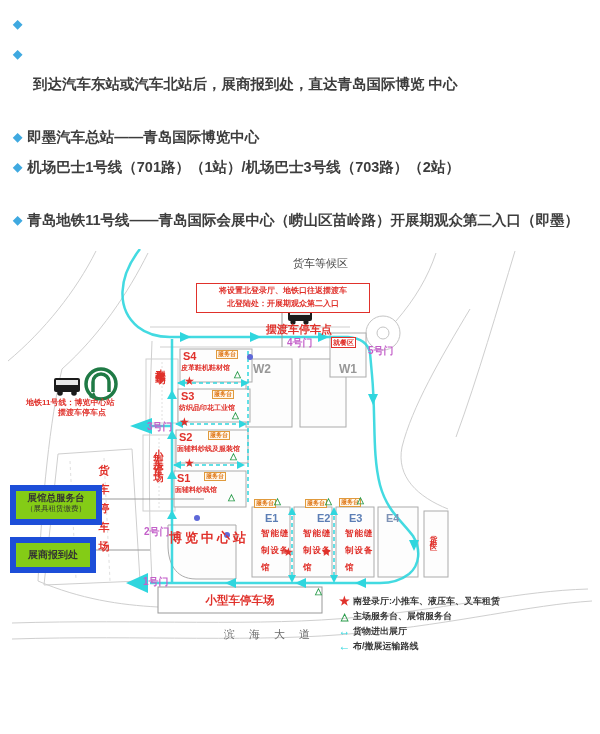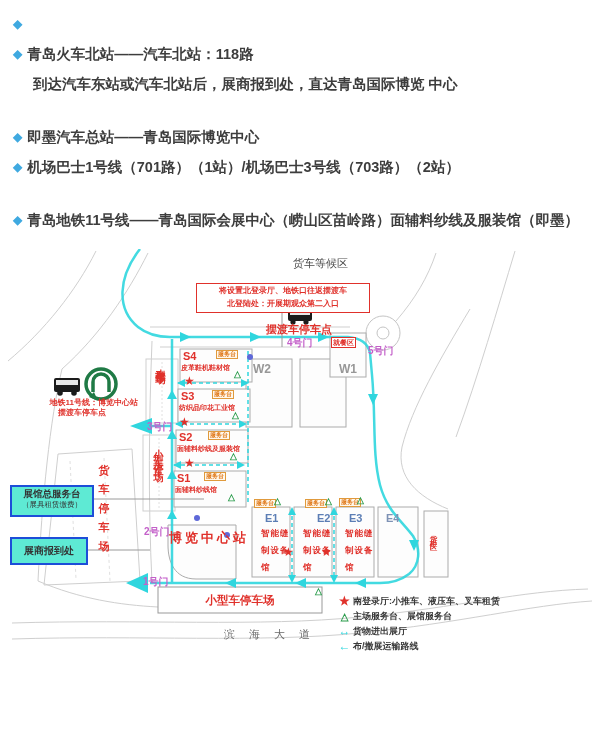--- a/index.html
+++ b/index.html
@@ -26,56 +26,55 @@
   .info-box{border:1.5px solid #e0312b;text-align:center;background:#fff;
             font-size:8px;font-weight:bold;color:#e0312b;line-height:12.5px;padding-top:1px;}
   .mini-badge{position:absolute;font-size:6px;color:#e07818;border:1px solid #e09a3c;
               background:#fff8ec;line-height:7px;padding:0 1px;font-weight:bold;}
   .hall-id{position:absolute;font-weight:bold;font-size:11px;}
   .hall-name{position:absolute;font-size:7px;font-weight:bold;color:#e0312b;}
   .e-name{position:absolute;width:30px;font-size:8.5px;font-weight:bold;color:#e0312b;
           line-height:17px;letter-spacing:1px;}
   .star{position:absolute;color:#e0312b;font-size:12px;line-height:12px;}
   .tri{position:absolute;color:#2e9e4f;font-size:9px;line-height:9px;font-weight:bold;}
-  .wbox{position:absolute;border:2px solid #1d4ed8;background:#5eead4;text-align:center;color:#333;}
+  .wbox{position:absolute;border:6px solid #1d4ed8;background:#84cc16;text-align:center;color:#333;}
   .legend{position:absolute;left:336px;top:346px;}
   .legend-row{display:flex;align-items:center;margin-bottom:2px;}
   .legend-sym{width:17px;text-align:center;font-size:12px;line-height:13px;font-weight:bold;}
   .legend-txt{font-size:9px;color:#3a3a3a;font-weight:bold;}
   .cyan-sym{color:#2fd6de;}
   .green-sym{color:#2e9e4f;font-size:10px;}
   .red-sym{color:#e0312b;}
 </style>
 </head>
 <body>
 
 <div class="page">
 
   <div class="transport">
     <div class="t-line">
       <span class="diamond">◆</span>
     </div>
     <div class="t-line">
       <span class="diamond">◆</span>
-      <span>青岛火车北站——汽车北站：118路</span>
     </div>
     <div class="t-line indent">
       <span>到达汽车东站或汽车北站后，展商报到处，直达青岛国际博览 中心</span>
     </div>
     <div class="t-line gap-top">
       <span class="diamond">◆</span>
       <span>即墨汽车总站——青岛国际博览中心</span>
     </div>
     <div class="t-line">
       <span class="diamond">◆</span>
       <span>机场巴士1号线（701路）（1站）/机场巴士3号线（703路）（2站）</span>
     </div>
     <div class="t-line gap-top">
       <span class="diamond">◆</span>
-      <span>青岛地铁11号线——青岛国际会展中心（崂山区苗岭路）面辅料纱线及服装馆（即墨）</span>
+      <span>青岛地铁11号线——青岛国际会展中心（崂山区苗岭路）开展期观众第二入口（即墨）</span>
     </div>
   </div>
 
   <div class="map">
 
     <svg width="600" height="424" viewBox="0 0 600 424">
 
       <g stroke="#cfcfcf" stroke-width="1" fill="none">
         <path d="M96,2 C76,42 44,82 8,112"></path>
         <path d="M148,4 C128,44 100,86 62,120"></path>
@@ -225,21 +224,21 @@
     <div class="mini-badge" style="left:204px;top:223px;">服务台</div>
 
     <span class="star" style="left:184px;top:126px;">★</span>
     <span class="star" style="left:179px;top:167px;">★</span>
     <span class="star" style="left:184px;top:208px;">★</span>
     <span class="tri" style="left:234px;top:121px;">△</span>
     <span class="tri" style="left:232px;top:162px;">△</span>
     <span class="tri" style="left:230px;top:203px;">△</span>
     <span class="tri" style="left:228px;top:244px;">△</span>
 
-    <div class="lbl red" style="left:26px;top:148px;width:112px;text-align:right;font-size:8px;font-weight:bold;">地铁11号线：博览中心站</div>
+    <div class="lbl red" style="left:26px;top:148px;width:112px;text-align:left;font-size:8px;font-weight:bold;">地铁11号线：博览中心站</div>
     <div class="lbl red" style="left:26px;top:158px;width:112px;text-align:center;font-size:8px;font-weight:bold;">摆渡车停车点</div>
 
     <div class="lbl v-text red" style="left:153px;top:112px;font-size:10px;font-weight:bold;letter-spacing:1px;">小型车停车场</div>
     <div class="lbl v-text red" style="left:151px;top:192px;font-size:10px;font-weight:bold;letter-spacing:4.5px;">小型车停车场</div>
     <div class="lbl v-text red" style="left:96px;top:206px;font-size:11px;font-weight:bold;letter-spacing:19px;">货车停车场</div>
     <div class="lbl v-text red" style="left:428px;top:280px;font-size:7.5px;font-weight:bold;letter-spacing:4px;">货柜区</div>
 
     <div class="lbl purple" style="left:147px;top:171px;">3号门</div>
     <div class="lbl purple" style="left:144px;top:276px;">2号门</div>
     <div class="lbl purple" style="left:143px;top:326px;">1号门</div>

